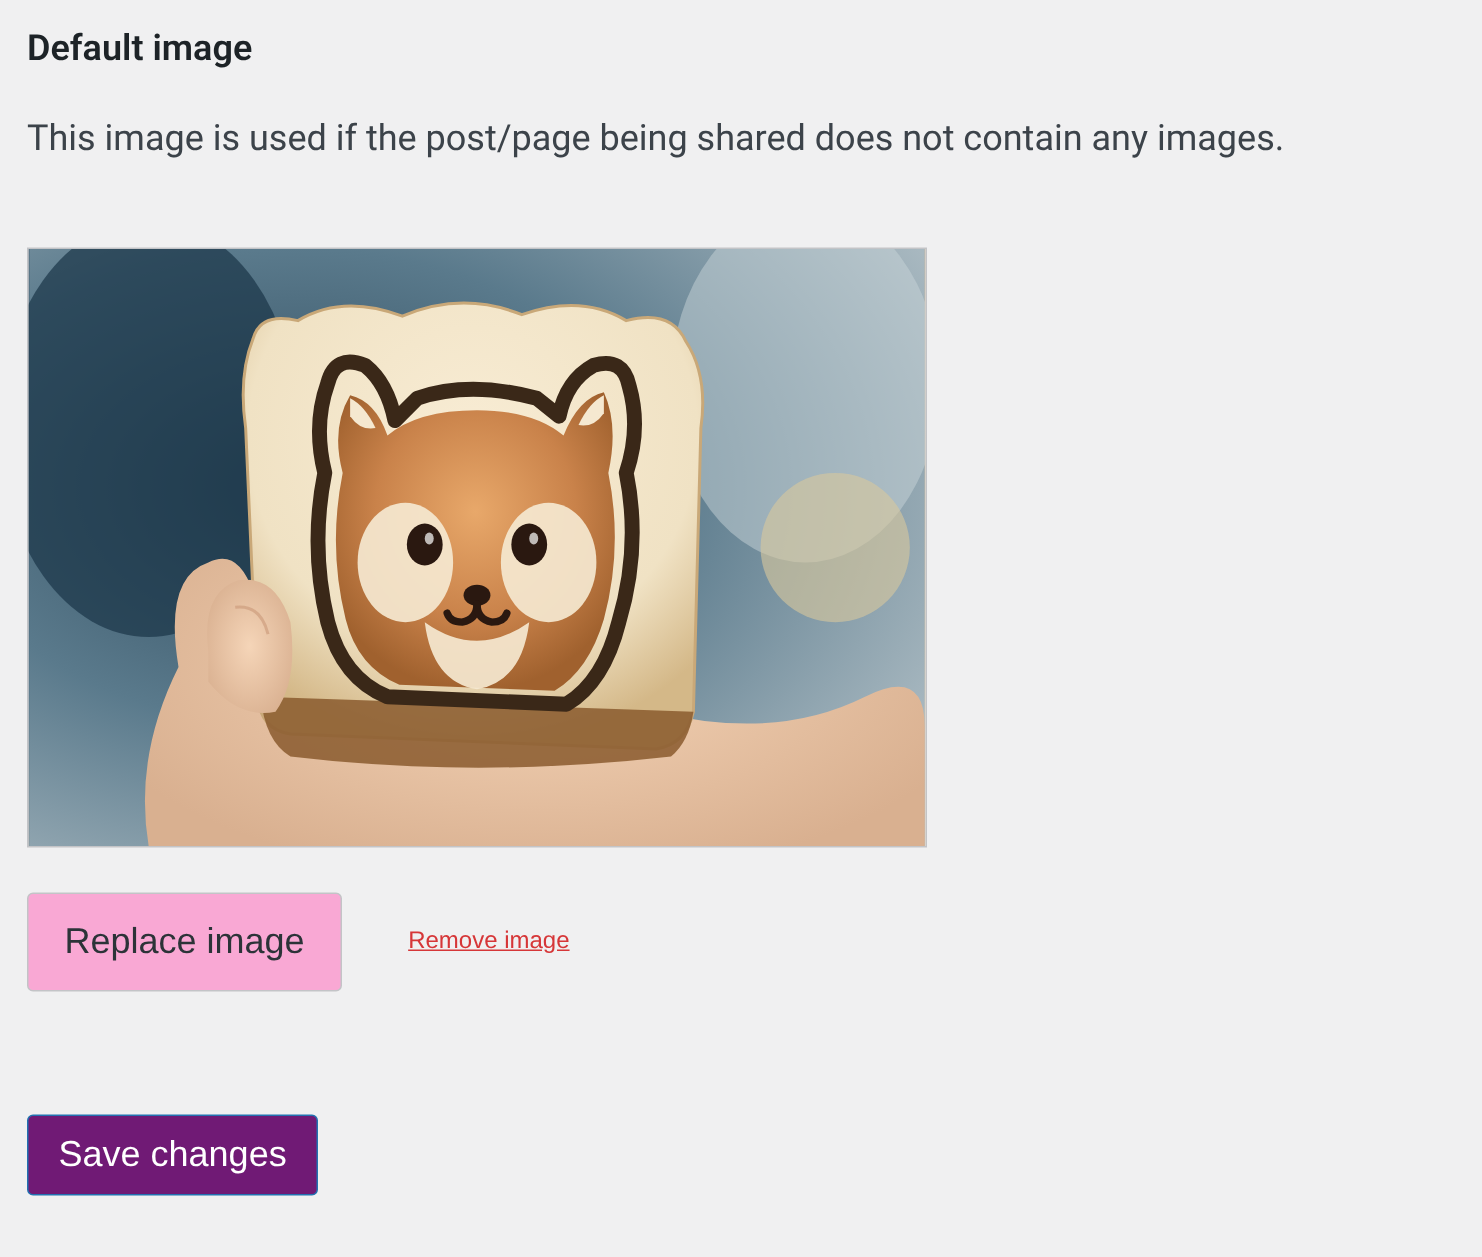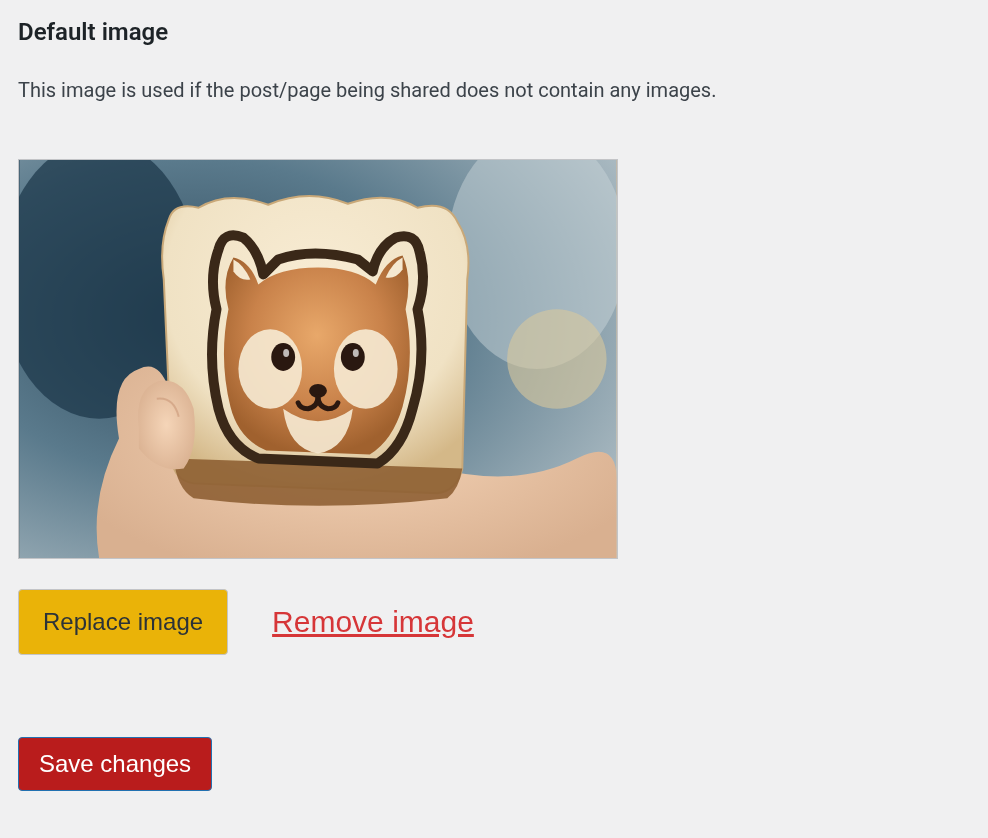--- a/index.html
+++ b/index.html
@@ -15,21 +15,21 @@
       height: 838px;
       color: #1d2327;
     }
     .section-title {
       font-size: 24px;
       font-weight: 600;
       color: #1d2327;
       margin-bottom: 30px;
     }
     .section-description {
-      font-size: 20px;
+      font-size: 24px;
       color: #3c434a;
       line-height: 1.4;
       margin-bottom: 55px;
     }
     .image-preview {
       width: 600px;
       height: 400px;
       border: 1px solid #c3c4c7;
       background: linear-gradient(135deg, #2a4558 0%, #4a6b7e 30%, #d4b896 60%, #e8d5b7 100%);
       position: relative;
@@ -43,41 +43,41 @@
     }
     .button-row {
       display: flex;
       align-items: center;
       gap: 44px;
       margin-bottom: 82px;
     }
     .btn-secondary {
       font-size: 24px;
       color: #2c3338;
-      background: #eab308;
+      background: #f9a8d4;
       border: 1px solid #c3c4c7;
       border-radius: 4px;
       padding: 20px 24px;
       cursor: pointer;
       line-height: 1;
     }
     .link-danger {
-      font-size: 30px;
+      font-size: 16px;
       color: #d63638;
       text-decoration: underline;
       cursor: pointer;
       background: none;
       border: none;
       padding: 0;
       line-height: 1;
     }
     .btn-primary {
       font-size: 24px;
       color: #ffffff;
-      background: #b91c1c;
+      background: #701a75;
       border: 1px solid #2271b1;
       border-radius: 4px;
       padding: 14px 20px;
       cursor: pointer;
       line-height: 1;
     }
   </style>
 </head>
 <body>
 

